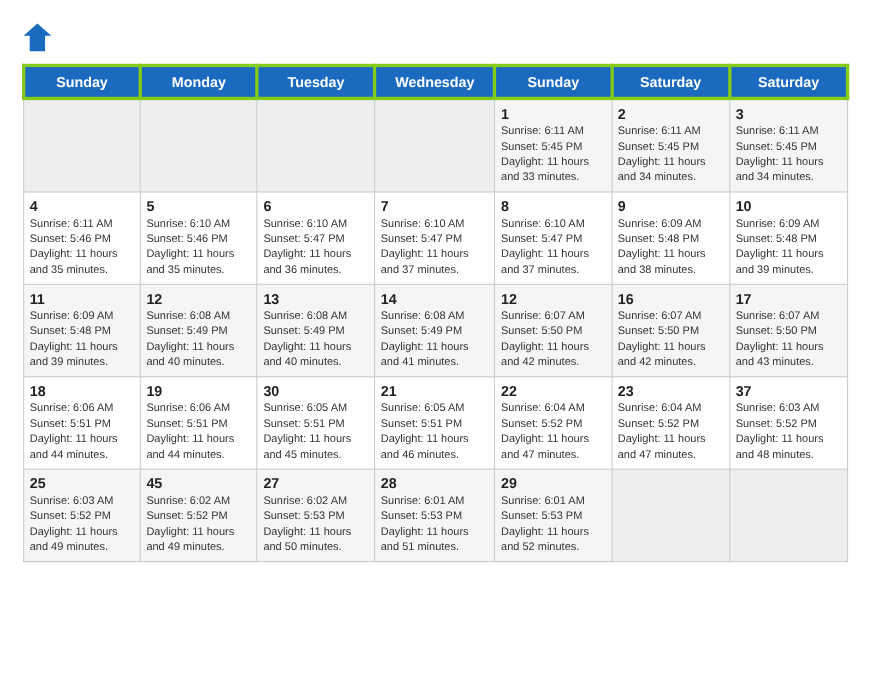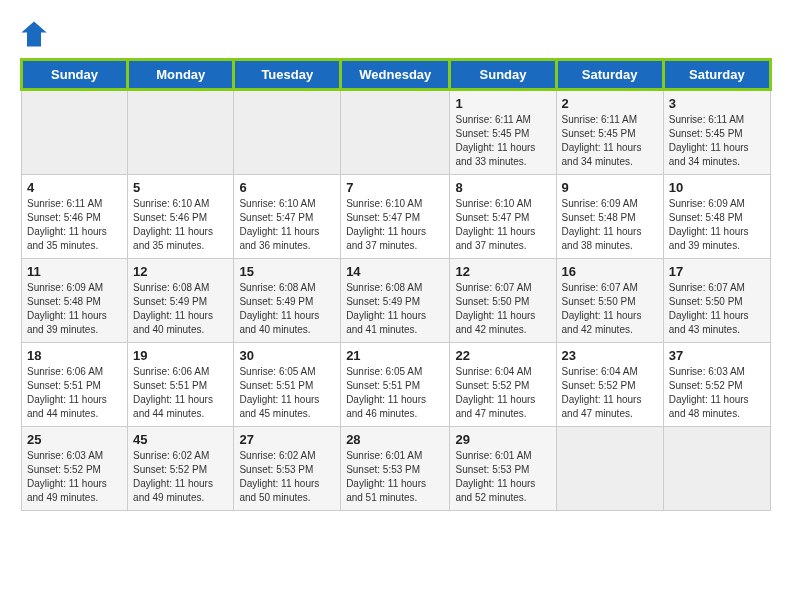--- a/index.html
+++ b/index.html
@@ -208,21 +208,21 @@
 and 39 minutes.</div>
         </td>
         <td>
           <div class="day-num">12</div>
           <div class="day-info" style="white-space: pre-line;">Sunrise: 6:08 AM
 Sunset: 5:49 PM
 Daylight: 11 hours
 and 40 minutes.</div>
         </td>
         <td>
-          <div class="day-num">15</div>
+          <div class="day-num">13</div>
           <div class="day-info" style="white-space: pre-line;">Sunrise: 6:08 AM
 Sunset: 5:49 PM
 Daylight: 11 hours
 and 40 minutes.</div>
         </td>
         <td>
           <div class="day-num">14</div>
           <div class="day-info" style="white-space: pre-line;">Sunrise: 6:08 AM
 Sunset: 5:49 PM
 Daylight: 11 hours

